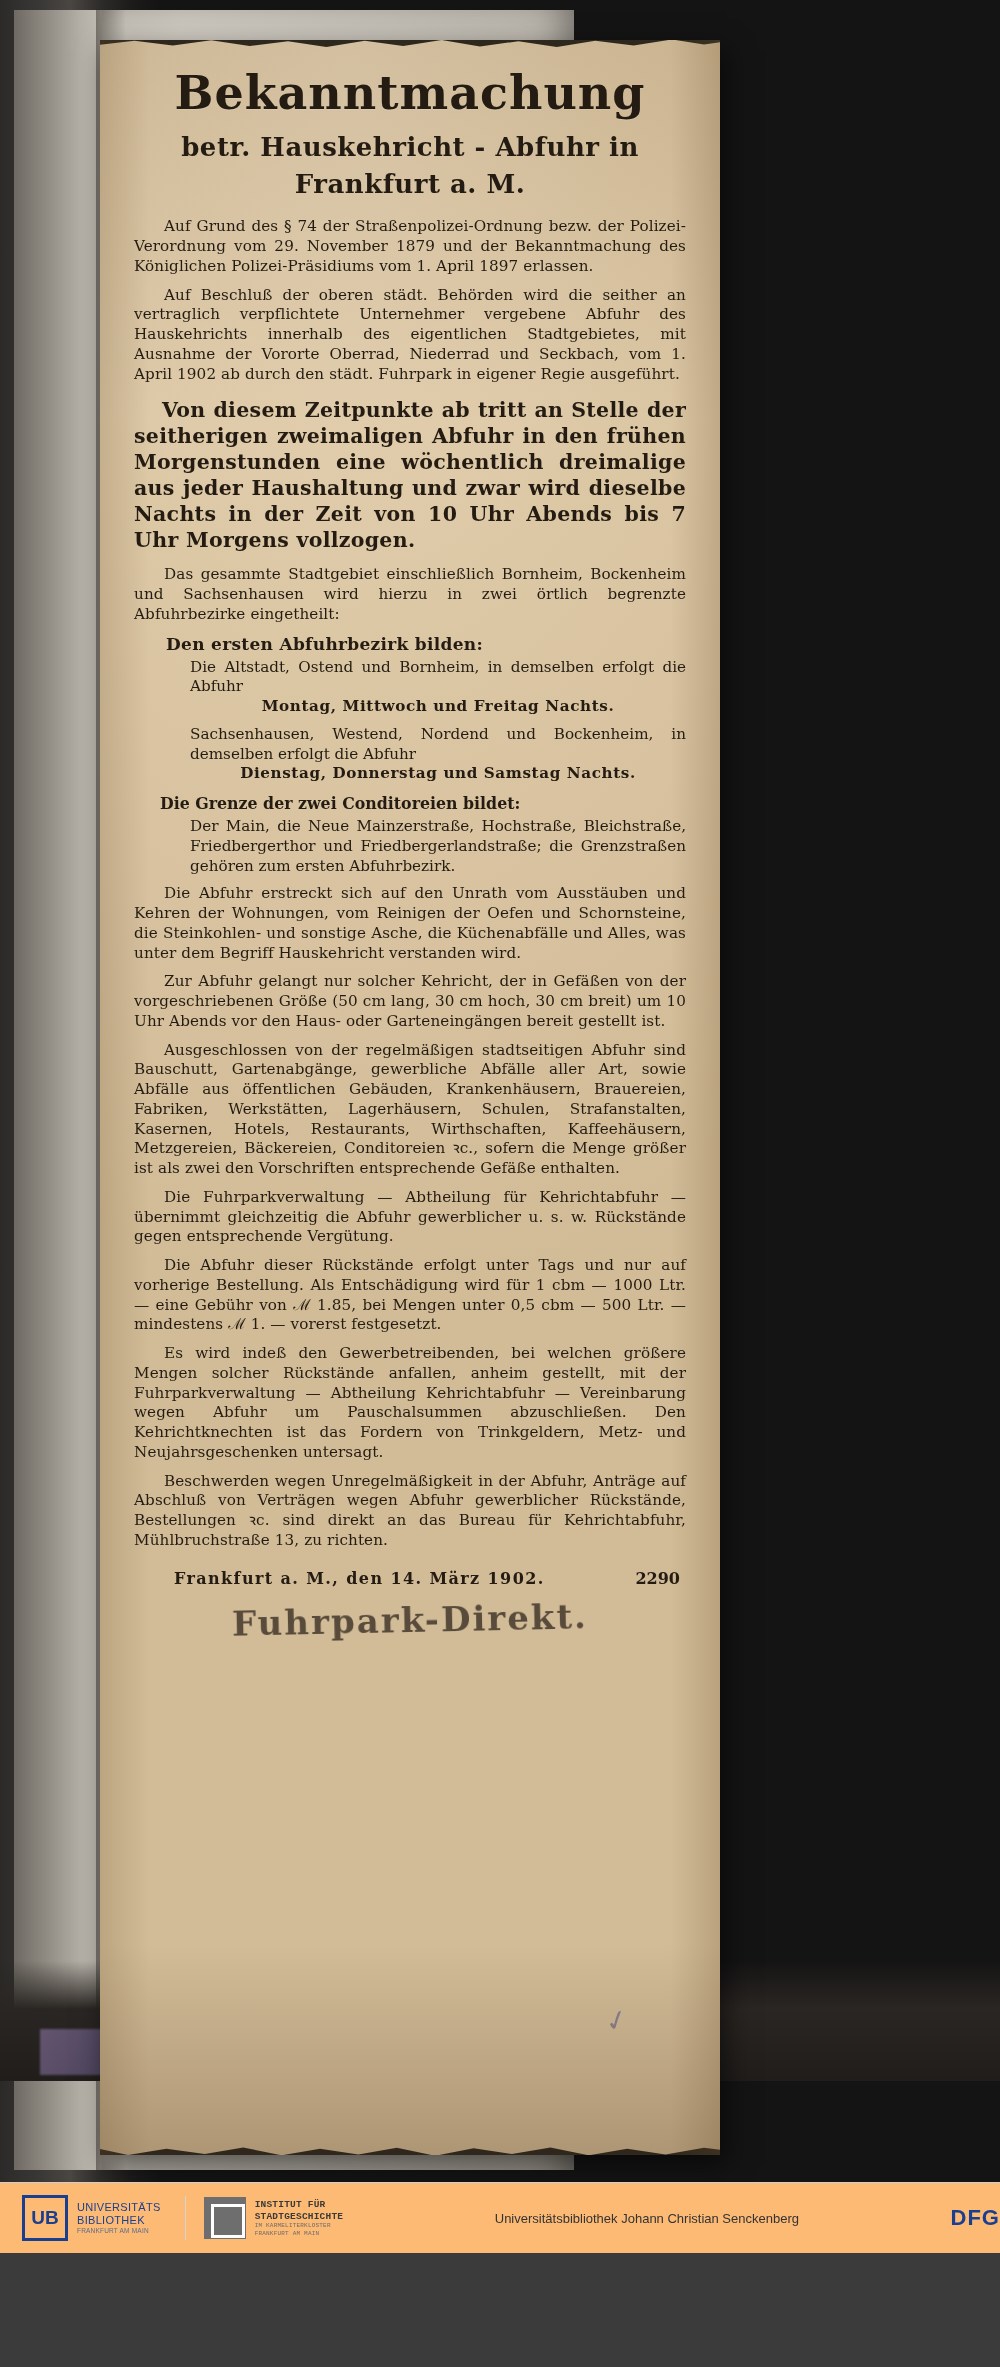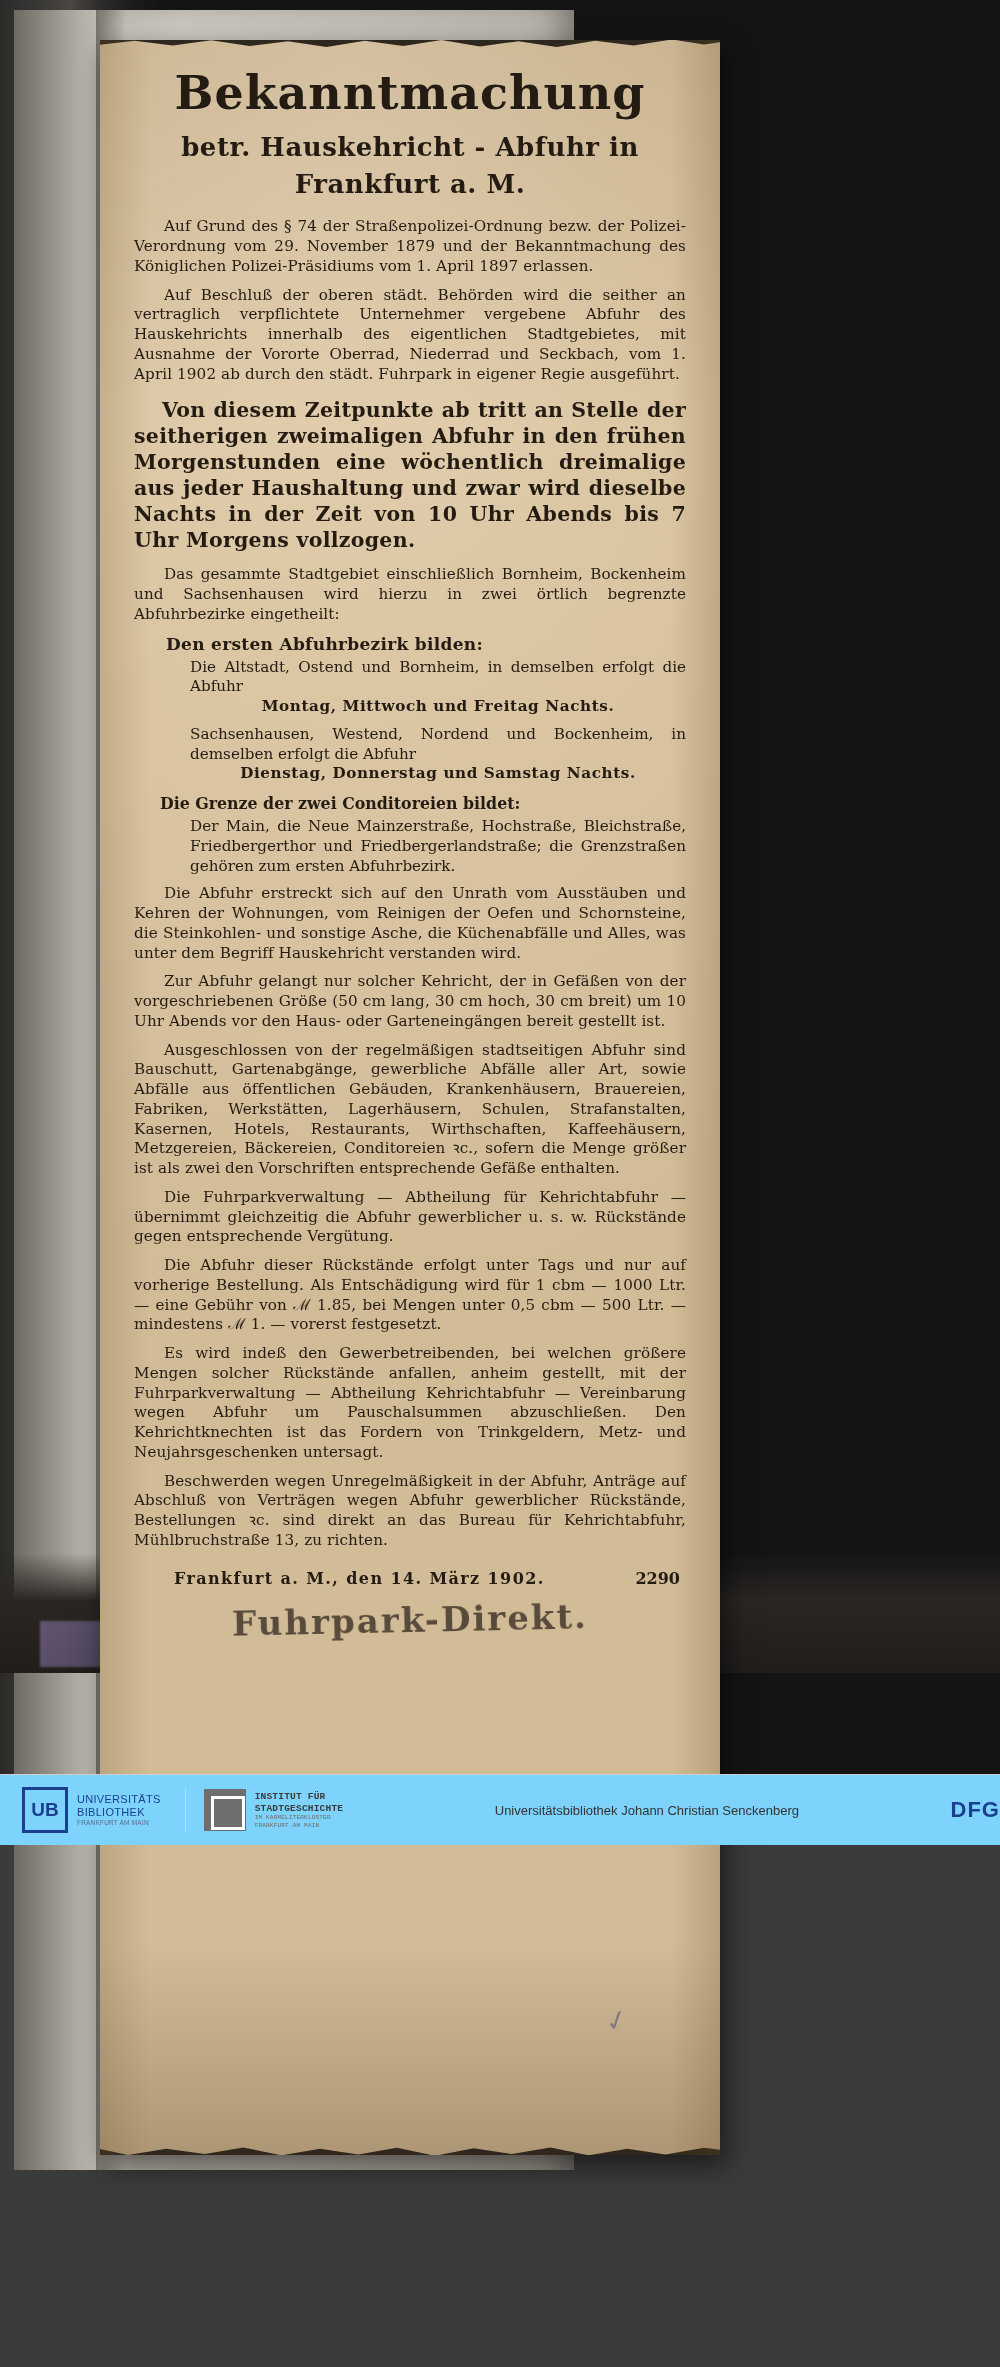--- a/index.html
+++ b/index.html
@@ -13,21 +13,21 @@
     position: relative;
     font-family: "DejaVu Serif", serif;
     overflow: hidden;
   }
 
   
   .viewer {
     position: absolute;
     left: 0; top: 0;
     width: 1000px;
-    height: 1845px;
+    height: 2253px;
     background: #d8d4cc;
   }
 
   
   .backdrop {
     position: absolute;
     left: 0; top: 0; right: 0; bottom: 0;
     background:
       linear-gradient(90deg,#2b2a28 0%, #3a3836 4%, #4a4642 7%, #2e2c2a 10%, #1d1c1b 13%, #151414 16%),
       #17181a;
@@ -222,21 +222,21 @@
     opacity: .55;
     transform: rotate(-18deg);
   }
 
   
   .footer {
     position: absolute;
     left: 0; bottom: 0;
     width: 1000px;
     height: 70px;
-    background: #7dd3fc;
+    background: #fdba74;
     border-top: 1px solid #cfcfcf;
     display: flex;
     align-items: center;
   }
   .f-logo-ub {
     display: flex;
     align-items: center;
     margin-left: 22px;
     gap: 9px;
   }

